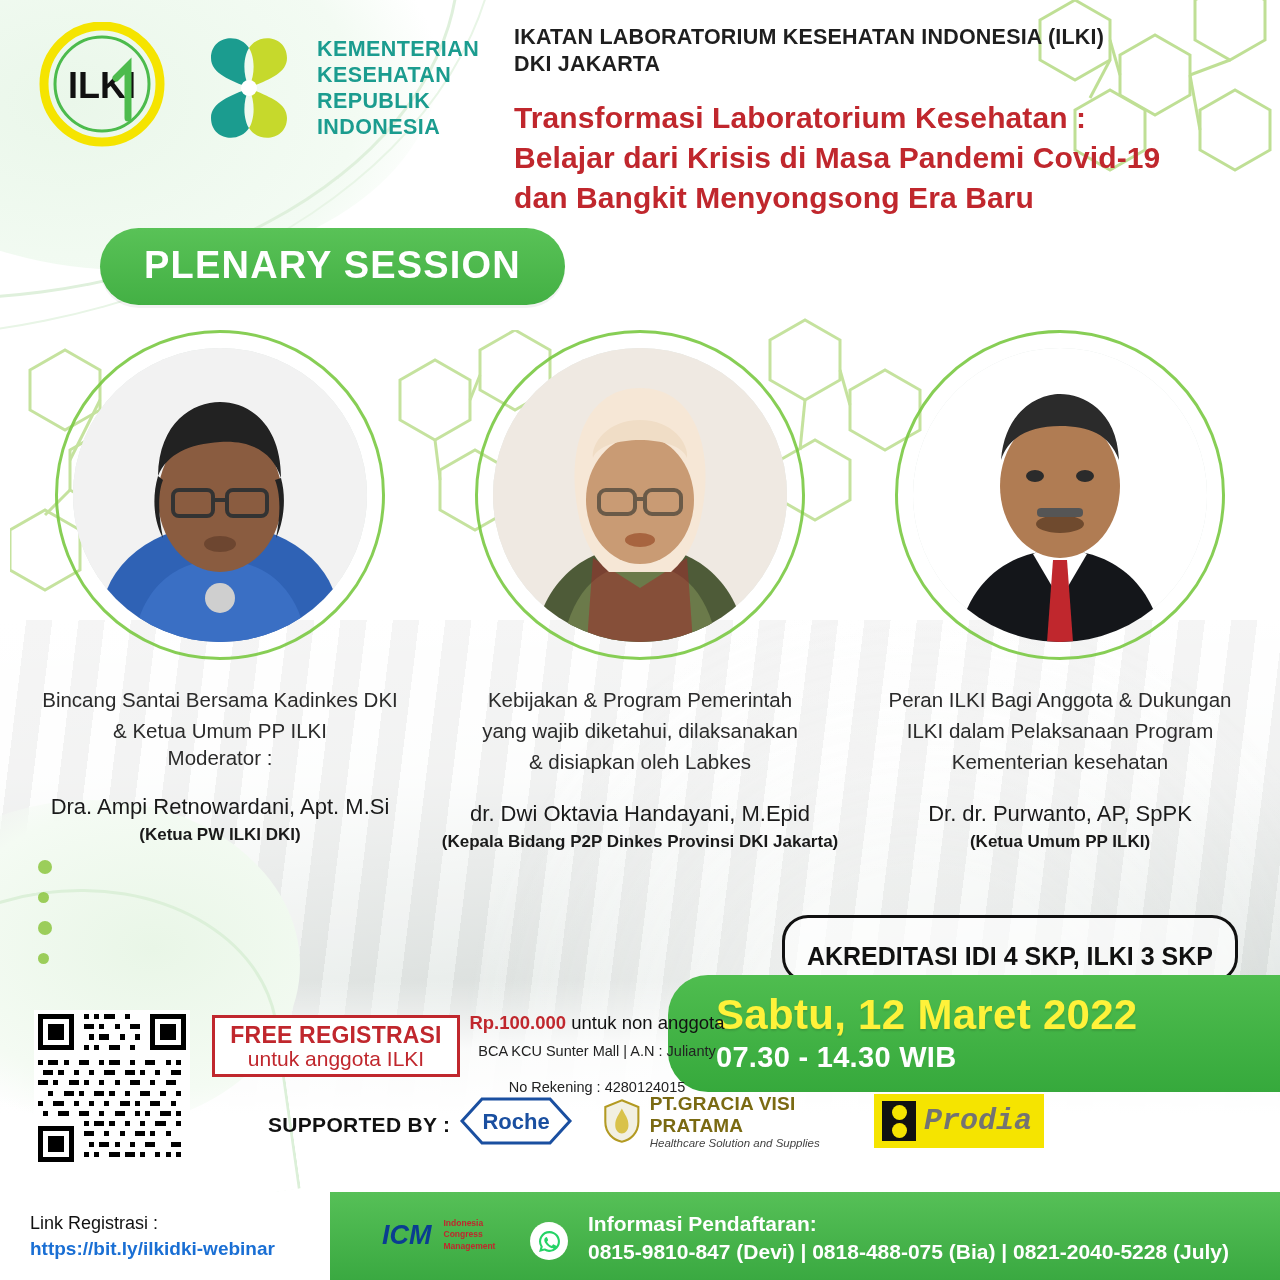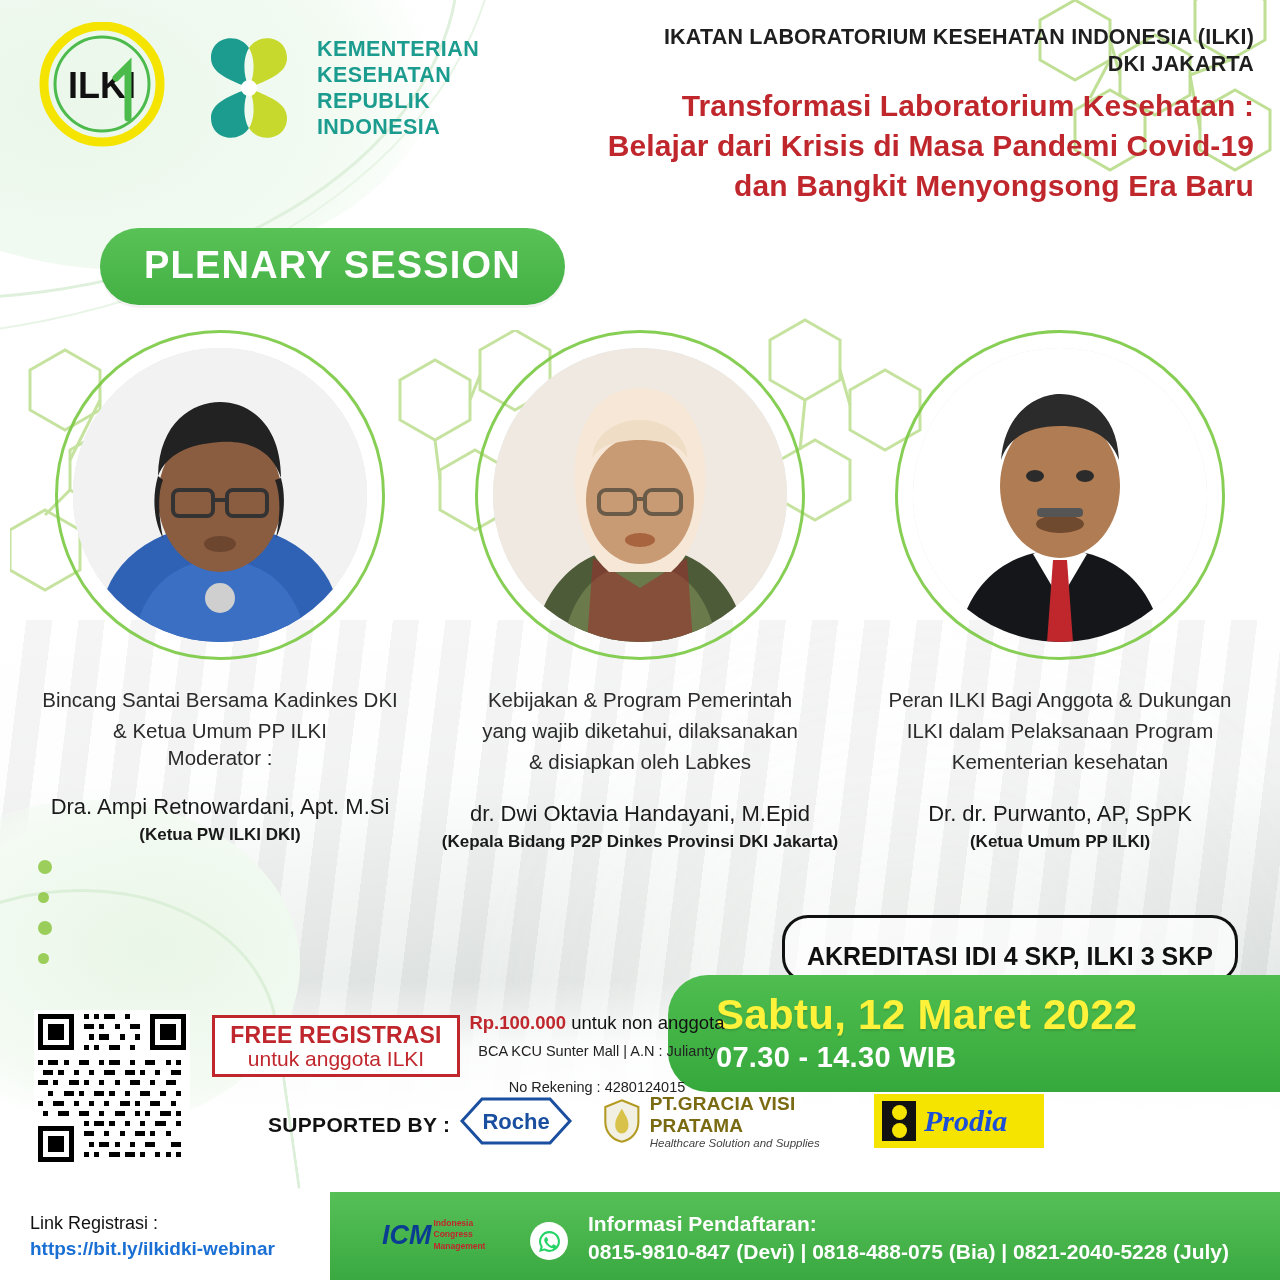--- a/index.html
+++ b/index.html
@@ -99,28 +99,28 @@
   .kemenkes-mark { width: 108px; height: 108px; position: relative; }
   .kemenkes-text {
     font-weight: bold; font-size: 21.5px; line-height: 1.22;
     color: #1b9c8f; letter-spacing: .4px;
   }
   .kemenkes-text div:nth-child(3),
   .kemenkes-text div:nth-child(4) { color: #1b9c8f; }
 
   .header-right {
     position: absolute; right: 26px; top: 24px;
-    width: 740px; text-align: right;
+    width: 740px; text-align: left;
   }
   .org-line {
     color: #1e1e1e; font-weight: bold; font-size: 21.5px; line-height: 1.25;
     letter-spacing: .2px;
   }
   .title-main {
-    margin-top: 8px;
+    margin-top: 20px;
     color: #c0272d; font-weight: bold; font-size: 30px; line-height: 1.33;
     letter-spacing: .1px;
   }
 
   
   .plenary {
     position: absolute; left: 100px; top: 228px;
     background: #4cbb4c;
     background: linear-gradient(180deg,#59c257 0%, #43b044 100%);
     color: #fff; font-weight: bold; font-size: 38px; letter-spacing: 1.2px;
@@ -232,39 +232,39 @@
   .mindray { font-weight: bold; font-size: 40px; color: #e2231a; letter-spacing: -1px; }
   .prodia {
     width: 170px; height: 54px; background: #f5e400;
     display: flex; align-items: center; gap: 8px; padding: 0 8px;
   }
   .prodia-mark {
     width: 34px; height: 40px; background: #111;
     display: flex; flex-direction: column; align-items: center; justify-content: center; gap: 3px;
   }
   .prodia-mark span { width: 15px; height: 15px; border-radius: 50%; background: #f5e400; }
-  .prodia-word { font-family: Liberation Serif, serif; font-style: italic; font-weight: bold; font-size: 30px; color: #1d4ed8; }
+  .prodia-word { font-family: Liberation Mono, monospace; font-style: italic; font-weight: bold; font-size: 30px; color: #737373; }
 
   
   .footer {
     position: absolute; left: 0; right: 0; bottom: 0; height: 88px;
     background: linear-gradient(180deg,#56c057 0%, #3aa941 100%);
   }
   .footer-left {
     position: absolute; left: 0; top: 0; bottom: 0; width: 330px;
     background: #ffffff;
     display: flex; flex-direction: column; justify-content: center;
     padding-left: 30px;
   }
   .reg-label { font-size: 18px; color: #111; }
   .reg-link { font-size: 19px; color: #1a6fd4; font-weight: bold; margin-top: 4px; }
 
   .icm {
     position: absolute; left: 382px; top: 1218px;
-    display: flex; align-items: center; gap: 2px;
+    display: flex; align-items: center; gap: 12px;
   }
   .icm-word { font-weight: bold; font-size: 27px; color: #0a3d91; font-style: italic; }
   .icm-sub { font-size: 8.5px; color: #c0272d; line-height: 1.35; font-weight: bold; }
 
   .wa {
     position: absolute; left: 530px; top: 1222px;
     width: 38px; height: 38px; border-radius: 50%; background: #ffffff;
     display: flex; align-items: center; justify-content: center;
   }
   .wa svg { width: 25px; height: 25px; }

